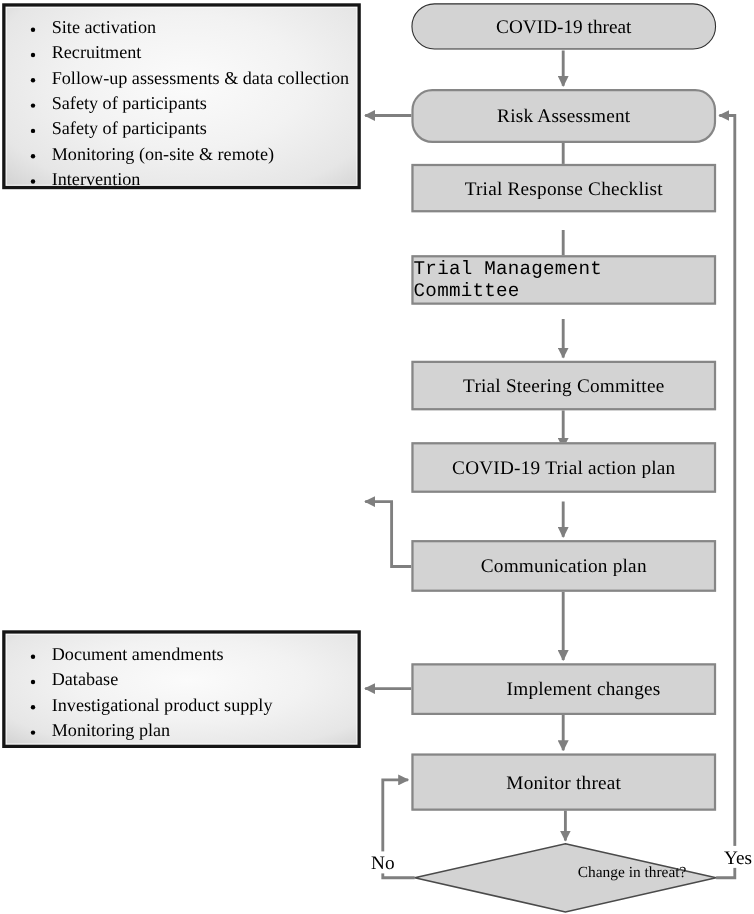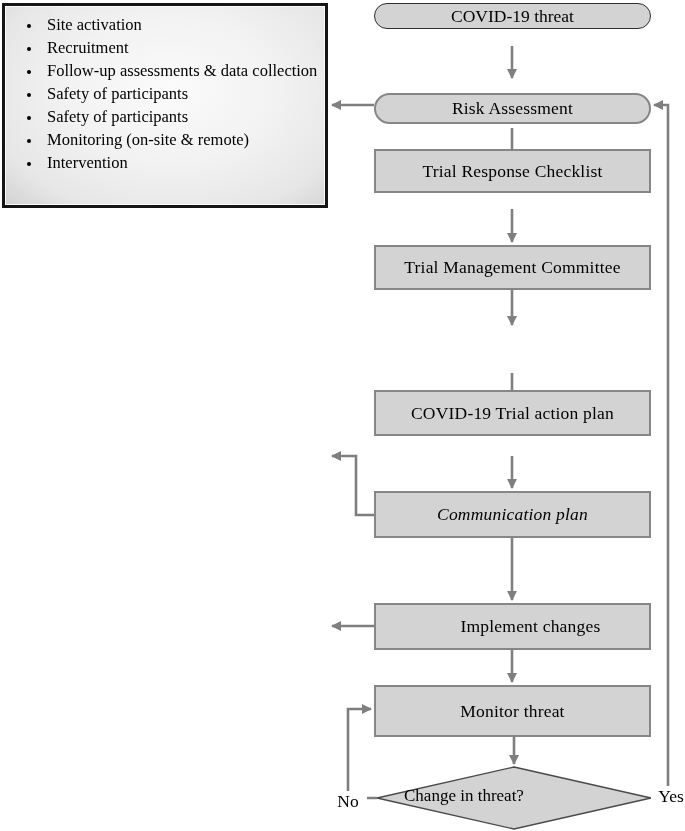--- a/index.html
+++ b/index.html
@@ -10,59 +10,59 @@
   svg.wires{position:absolute;left:0;top:0;width:685px;height:831px;}
 
   
   .node{
     position:absolute;left:374px;width:277px;box-sizing:border-box;
     background:#d3d3d3;border:2px solid #868686;
     display:flex;align-items:center;justify-content:center;
     font-size:17.5px;letter-spacing:.2px;
   }
   .terminator{
-    position:absolute;left:374px;top:3px;width:277px;height:26px;box-sizing:border-box;
+    position:absolute;left:374px;top:3px;width:277px;height:42px;box-sizing:border-box;
     background:#d3d3d3;border:1.6px solid #2f2f2f;border-radius:22px;
     display:flex;align-items:center;justify-content:center;font-size:17.5px;
   }
-  .n-risk{top:93px;height:31px;border-radius:19px;}
+  .n-risk{top:81px;height:49px;border-radius:19px;}
   .n-checklist{top:149px;height:44px;}
-  .n-management{top:245px;height:45px;}
+  .n-management{top:232px;height:45px;font-family:Liberation Mono, monospace;}
   .n-steering{top:328px;height:45px;}
-  .n-action{top:390px;height:46px;}
-  .n-communication{top:491px;height:47px;font-style:italic;}
+  .n-action{top:402px;height:46px;}
+  .n-communication{top:491px;height:47px;}
   .n-implement{top:603px;height:47px;padding-left:36px;}
   .n-monitor{top:685px;height:52px;align-items:center;}
 
   
   .side-box{
     position:absolute;left:2px;width:326px;box-sizing:border-box;
     border:3px solid #151515;
     background:radial-gradient(ellipse at 52% 42%, #fbfbfb 0%, #f2f2f2 45%, #e6e6e6 80%, #d2d2d2 100%);
     box-shadow:inset 0 0 0 1px rgba(255,255,255,.85);
   }
-  .sb-1{top:3px;height:205px;}
+  .sb-1{top:3px;height:169px;}
   .sb-2{top:358px;height:200px;}
   .sb-3{top:573px;height:107px;}
   .side-box ul{
     margin:0;padding:7px 6px 0 37px;list-style:disc;
   }
   .side-box li{
     font-size:16.5px;line-height:23px;padding-left:5px;color:#000;
   }
   .side-box li::marker{color:#000;font-size:14px;}
 
   
   .diamond-label{
-    position:absolute;left:404px;top:786px;width:220px;text-align:left;
-    font-size:17px;
+    position:absolute;left:404px;top:786px;width:220px;text-align:right;
+    font-size:14px;
   }
   .branch-label{
     position:absolute;background:#ffffff;font-size:17.5px;line-height:20px;
-    padding:0 2px;text-align:center;margin-top:17px;
+    padding:0 2px;text-align:center;
   }
   .lbl-no{left:329px;top:774px;width:34px;}
   .lbl-yes{left:651px;top:769px;width:36px;}
 </style>
 </head>
 <body>
 
 <div class="canvas">
 
   <svg class="wires" viewBox="0 0 685 831">
@@ -98,37 +98,48 @@
       <li>Recruitment</li>
       <li>Follow-up assessments &amp; data collection</li>
       <li>Safety of participants</li>
       <li>Safety of participants</li>
       <li>Monitoring (on-site &amp; remote)</li>
       <li>Intervention</li>
     </ul>
   </div>
 
 
+  <div class="side-box sb-3">
+    <ul>
+      <li>Document amendments</li>
+      <li>Database</li>
+      <li>Investigational product supply</li>
+      <li>Monitoring plan</li>
+    </ul>
+  </div>
 
   <div class="terminator">
     <span>COVID-19 threat</span>
   </div>
 
   <div class="node n-risk">
     <span>Risk Assessment</span>
   </div>
 
   <div class="node n-checklist">
     <span>Trial Response Checklist</span>
   </div>
 
   <div class="node n-management">
     <span>Trial Management Committee</span>
   </div>
 
+  <div class="node n-steering">
+    <span>Trial Steering Committee</span>
+  </div>
 
   <div class="node n-action">
     <span>COVID-19 Trial action plan</span>
   </div>
 
   <div class="node n-communication">
     <span>Communication plan</span>
   </div>
 
   <div class="node n-implement">

